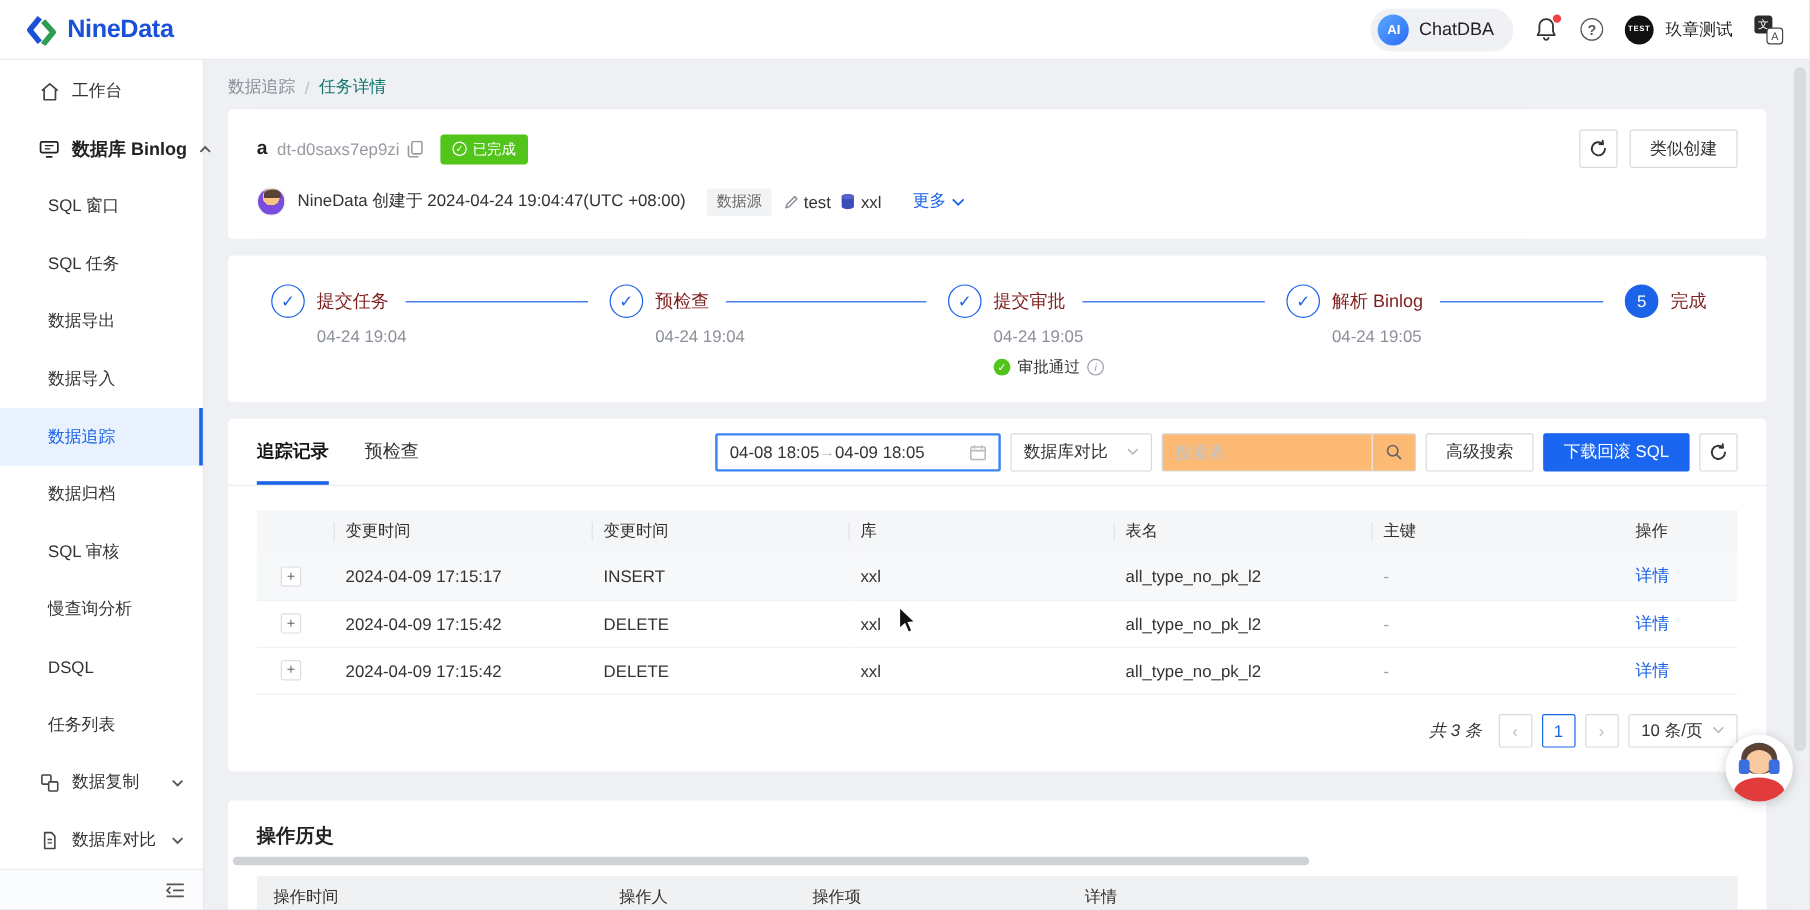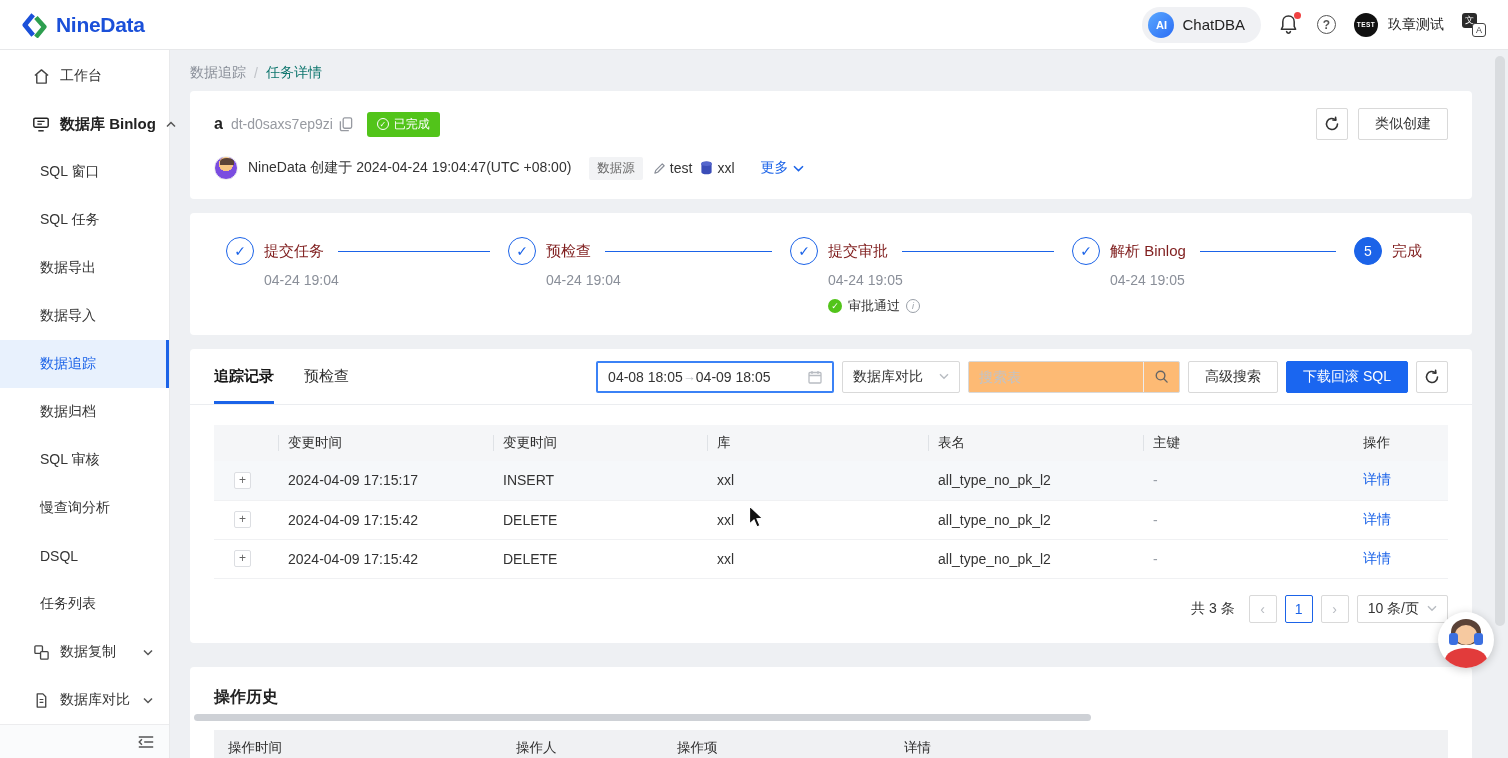--- a/index.html
+++ b/index.html
@@ -121,21 +121,21 @@
   table { width:100%; border-collapse:collapse; table-layout:fixed; font-size:14px; }
   thead th { background:#f5f6f8; height:36px; text-align:left; font-weight:500; color:#2f2f2f; padding:0 10px; position:relative; font-size:13.5px; }
   thead th:not(:first-child):not(:last-child)::before { content:""; position:absolute; left:0; top:10px; bottom:10px; width:1px; background:#dfe2e6; }
   tbody td { height:39px; border-bottom:1px solid #f0f1f3; padding:0 10px; color:#333; }
   tbody tr.shaded { background:#f6f8fa; }
   .expander { width:17px; height:17px; border:1px solid #dcdee2; border-radius:2px; background:#fff; color:#666; font-size:12px; line-height:15px; text-align:center; cursor:pointer; margin-left:10px; }
   td.pk { color:#9aa0a8; }
   a.detail { color:#1b63e8; text-decoration:none; cursor:pointer; }
   
   .pager { display:flex; align-items:center; justify-content:flex-end; gap:8px; padding:16px 24px 20px; font-size:14px; color:#333; }
-  .pg-total { margin-right:6px; }
+  .pg-total { margin-right:6px;font-style:italic; }
   .pg-btn { width:28px; height:28px; border:1px solid #d9d9d9; border-radius:2px; background:#fff; display:flex; align-items:center; justify-content:center; color:#b7bbc1; font-size:14px; cursor:pointer; }
   .pg-btn.current { border-color:#1b63e8; color:#1b63e8; font-weight:500; }
   .pg-size { height:28px; border:1px solid #d9d9d9; border-radius:2px; background:#fff; display:flex; align-items:center; gap:8px; padding:0 10px; cursor:pointer; }
   
   .history-card { margin-top:24px; padding:20px 24px 0; position:relative; }
   .history-title { font-size:16px; font-weight:700; color:#222; }
   .hthumb { position:absolute; left:4px; top:47px; width:70%; height:7px; background:#ced1d6; border-radius:4px; }
   .history-head { margin-top:22px; display:flex; align-items:center; background:#f0f1f3; height:36px; font-size:13.5px; font-weight:500; color:#2f2f2f; }
   .hcol1 { width:302px; padding-left:14px; }
   .hcol2 { width:161px; }

